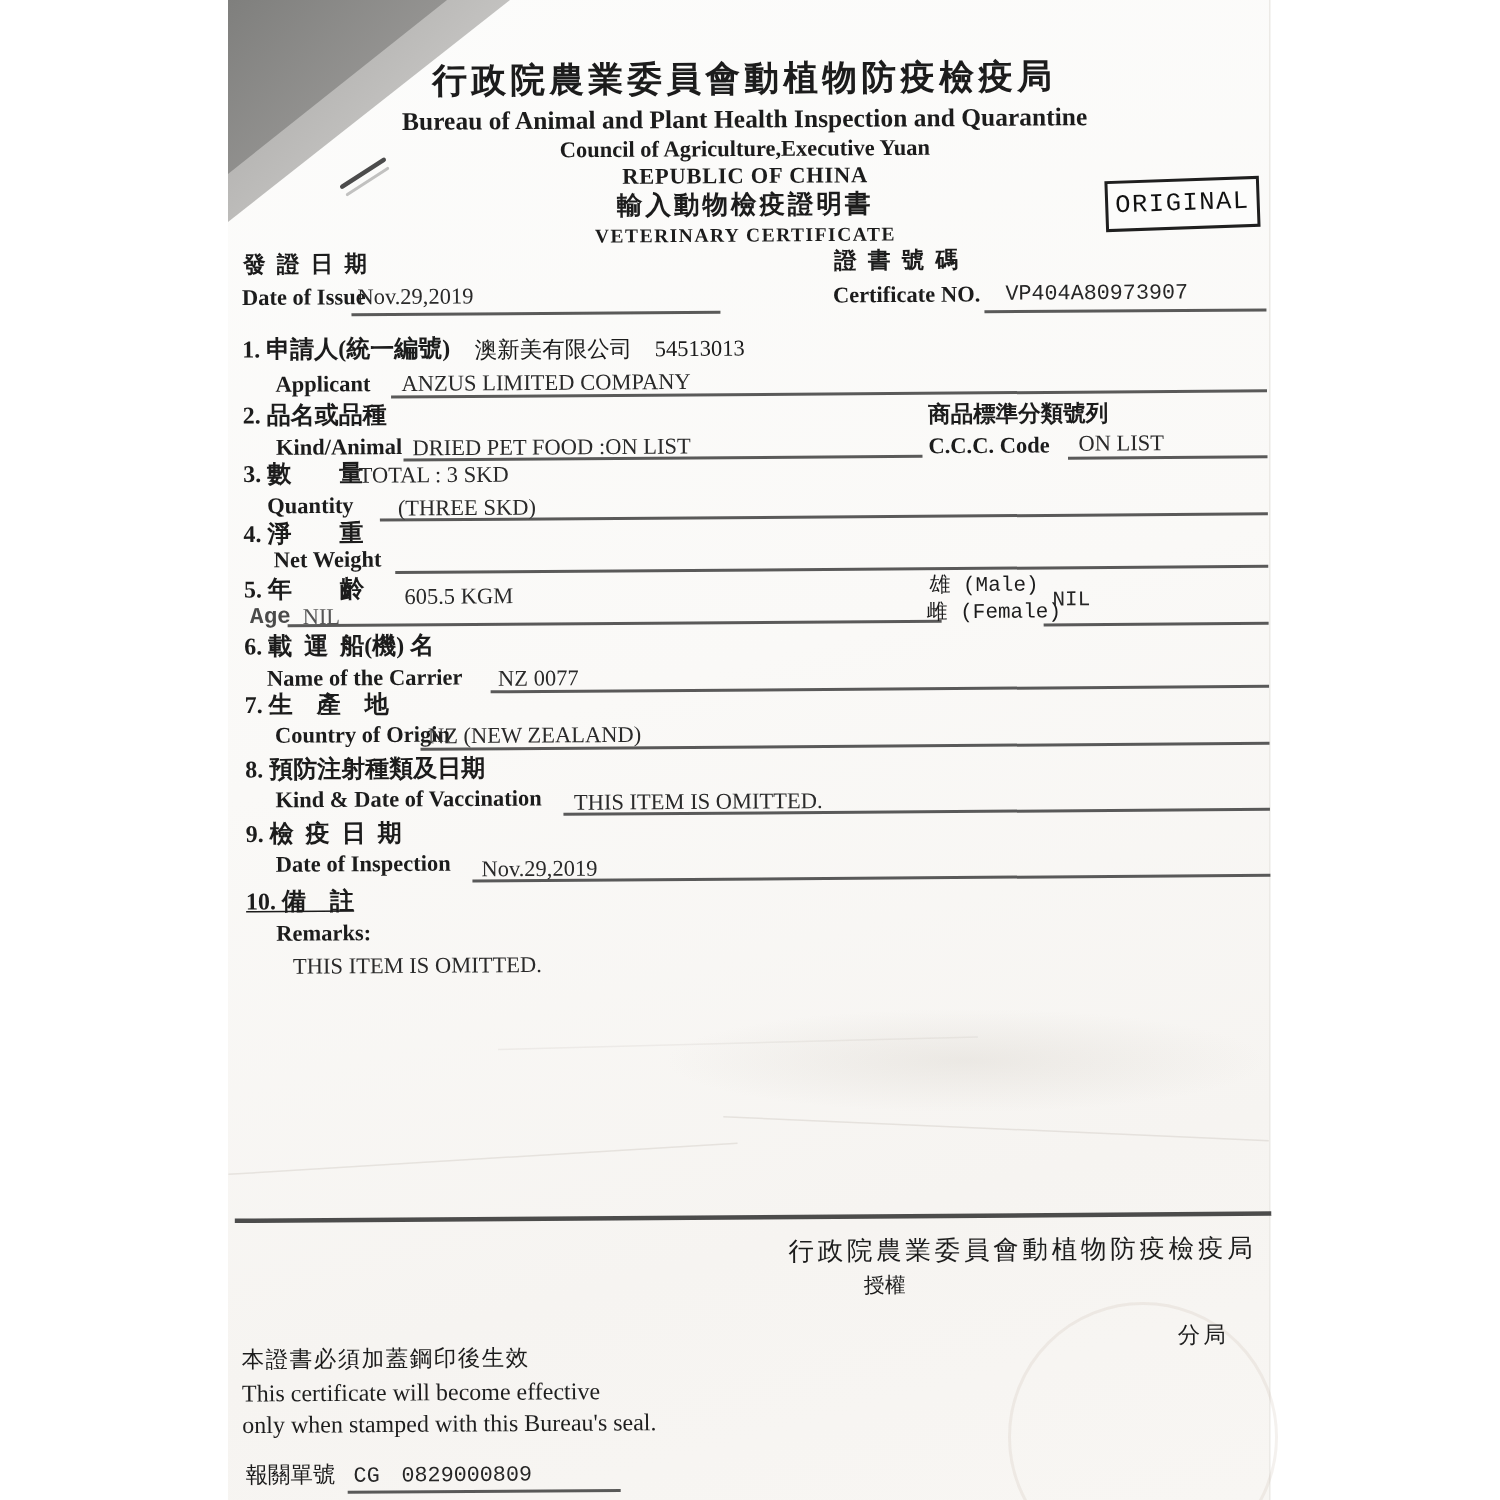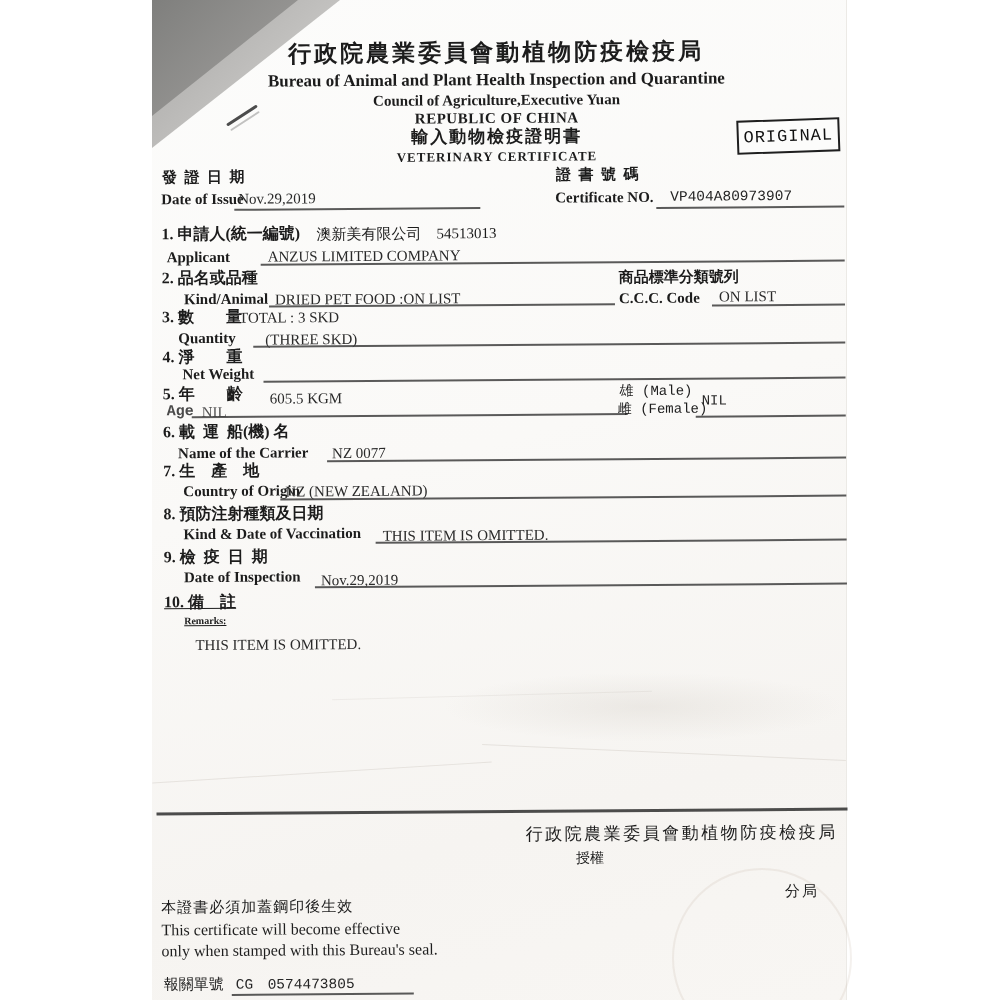--- a/index.html
+++ b/index.html
@@ -83,21 +83,21 @@
       <div class="t val" style="left:88px;top:189px;font-size:15px;">Nov.29,2019</div>
       <i class="ul" style="left:84px;top:207px;width:246px;"></i>
 
       <div class="t zhb" style="left:406px;top:167px;font-size:15px;">證  書  號  碼</div>
       <div class="t enb" style="left:405px;top:190px;font-size:15px;">Certificate NO.</div>
       <div class="t mono" style="left:520px;top:190px;font-size:14.5px;">VP404A80973907</div>
       <i class="ul" style="left:506px;top:208px;width:188px;"></i>
 
       <div class="t zhb" style="left:11px;top:223px;font-size:16px;">1. 申請人(統一編號)</div>
       <div class="t zh" style="left:166px;top:225px;font-size:15px;">澳新美有限公司　54513013</div>
-      <div class="t enb" style="left:16px;top:247px;font-size:15px;">Applicant</div>
+      <div class="t enb" style="left:33px;top:247px;font-size:15px;">Applicant</div>
       <div class="t val" style="left:117px;top:247px;font-size:15px;">ANZUS LIMITED COMPANY</div>
       <i class="ul" style="left:110px;top:262px;width:584px;"></i>
 
       <div class="t zhb" style="left:11px;top:267px;font-size:16px;">2. 品名或品種</div>
       <div class="t zhb" style="left:468px;top:270px;font-size:15px;">商品標準分類號列</div>
       <div class="t enb" style="left:33px;top:289px;font-size:15px;">Kind/Animal</div>
       <div class="t val" style="left:124px;top:290px;font-size:15px;">DRIED PET FOOD :ON LIST</div>
       <i class="ul" style="left:118px;top:304px;width:346px;"></i>
       <div class="t enb" style="left:468px;top:291px;font-size:15px;">C.C.C. Code</div>
       <div class="t val" style="left:568px;top:290px;font-size:15px;">ON LIST</div>
@@ -137,31 +137,31 @@
       <div class="t enb" style="left:31px;top:524px;font-size:15px;">Kind &amp; Date of Vaccination</div>
       <div class="t val" style="left:230px;top:527px;font-size:15px;">THIS ITEM IS OMITTED.</div>
       <i class="ul" style="left:223px;top:541px;width:471px;"></i>
 
       <div class="t zhb" style="left:11px;top:546px;font-size:16px;">9. 檢  疫  日  期</div>
       <div class="t enb" style="left:31px;top:567px;font-size:15px;">Date of Inspection</div>
       <div class="t val" style="left:168px;top:571px;font-size:15px;">Nov.29,2019</div>
       <i class="ul" style="left:162px;top:585px;width:532px;"></i>
 
       <div class="t zhb" style="left:11px;top:591px;font-size:16px;text-decoration:underline;">10. 備　註</div>
-      <div class="t enb" style="left:31px;top:613px;font-size:10px;text-decoration:underline;">Remarks:</div>
+      <div class="t enb" style="left:31px;top:613px;font-size:15px;">Remarks:</div>
       <div class="t val" style="left:42px;top:635px;font-size:15px;">THIS ITEM IS OMITTED.</div>
 
       <i class="ul" style="left:2px;top:810px;width:691px;height:2.5px;background:#2e2e2e;"></i>
       <div class="t zh" style="left:371px;top:825px;font-size:17px;letter-spacing:2.5px;">行政院農業委員會動植物防疫檢疫局</div>
       <div class="t zh" style="left:421px;top:851px;font-size:14px;">授權</div>
       <div class="t zh" style="left:630px;top:885px;font-size:15px;letter-spacing:2px;">分局</div>
 
       <div class="t zh" style="left:6px;top:897px;font-size:15px;letter-spacing:1px;">本證書必須加蓋鋼印後生效</div>
       <div class="t val" style="left:6px;top:919px;font-size:16px;color:#1e1e1e;">This certificate will become effective</div>
       <div class="t val" style="left:6px;top:940px;font-size:16px;color:#1e1e1e;">only when stamped with this Bureau's seal.</div>
 
       <div class="t zh" style="left:8px;top:974px;font-size:15px;">報關單號</div>
-      <div class="t mono" style="left:80px;top:975px;font-size:14.5px;">CG　0574473805</div>
+      <div class="t mono" style="left:80px;top:975px;font-size:14.5px;">CG　0829000809</div>
       <i class="ul" style="left:76px;top:992px;width:182px;"></i>
 
     </div>
   </div>
 </div>
 
 </body></html>

